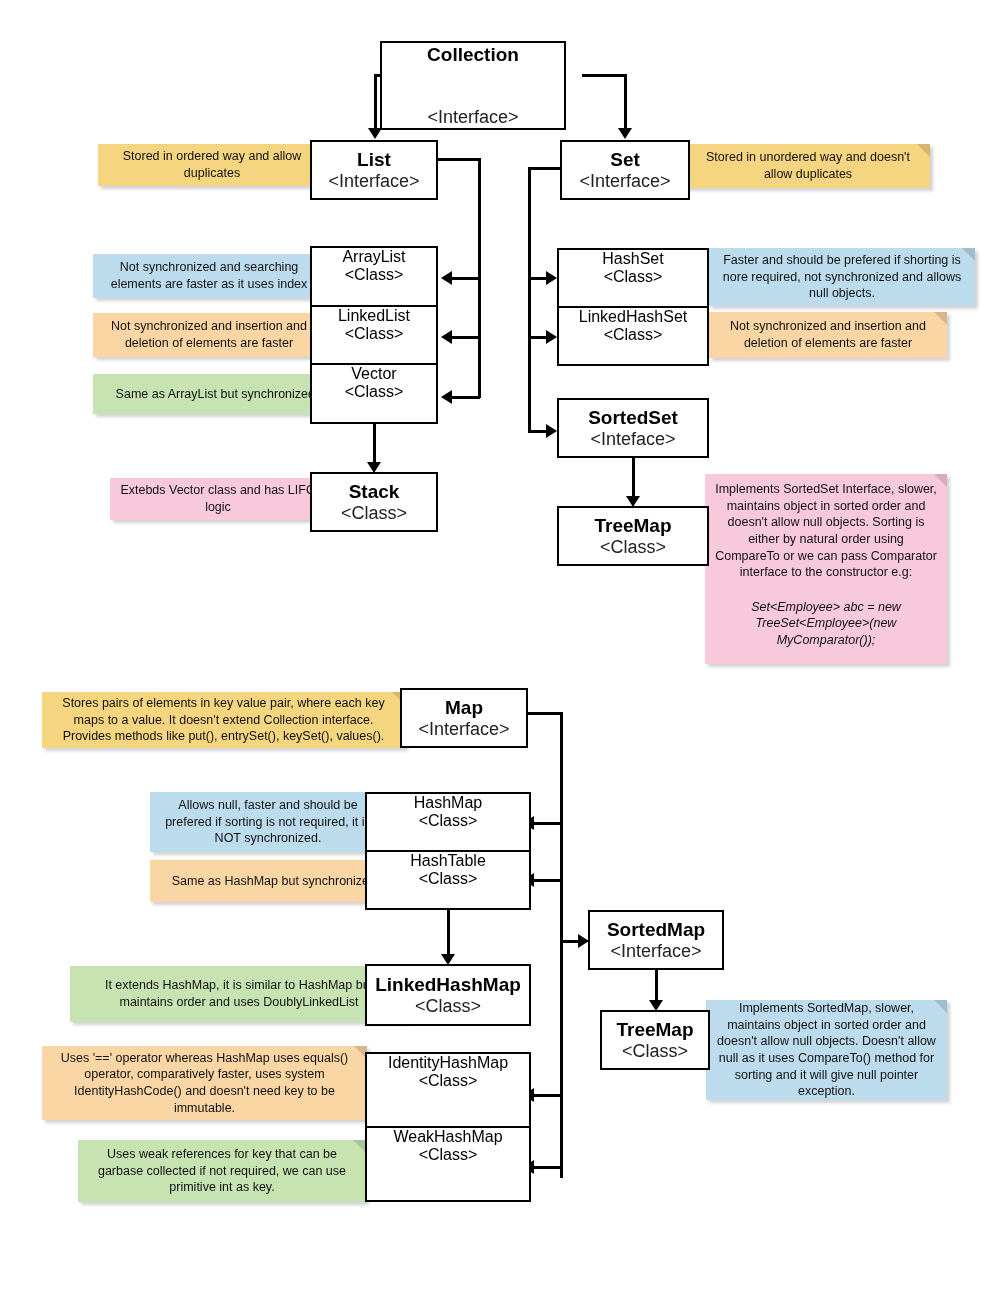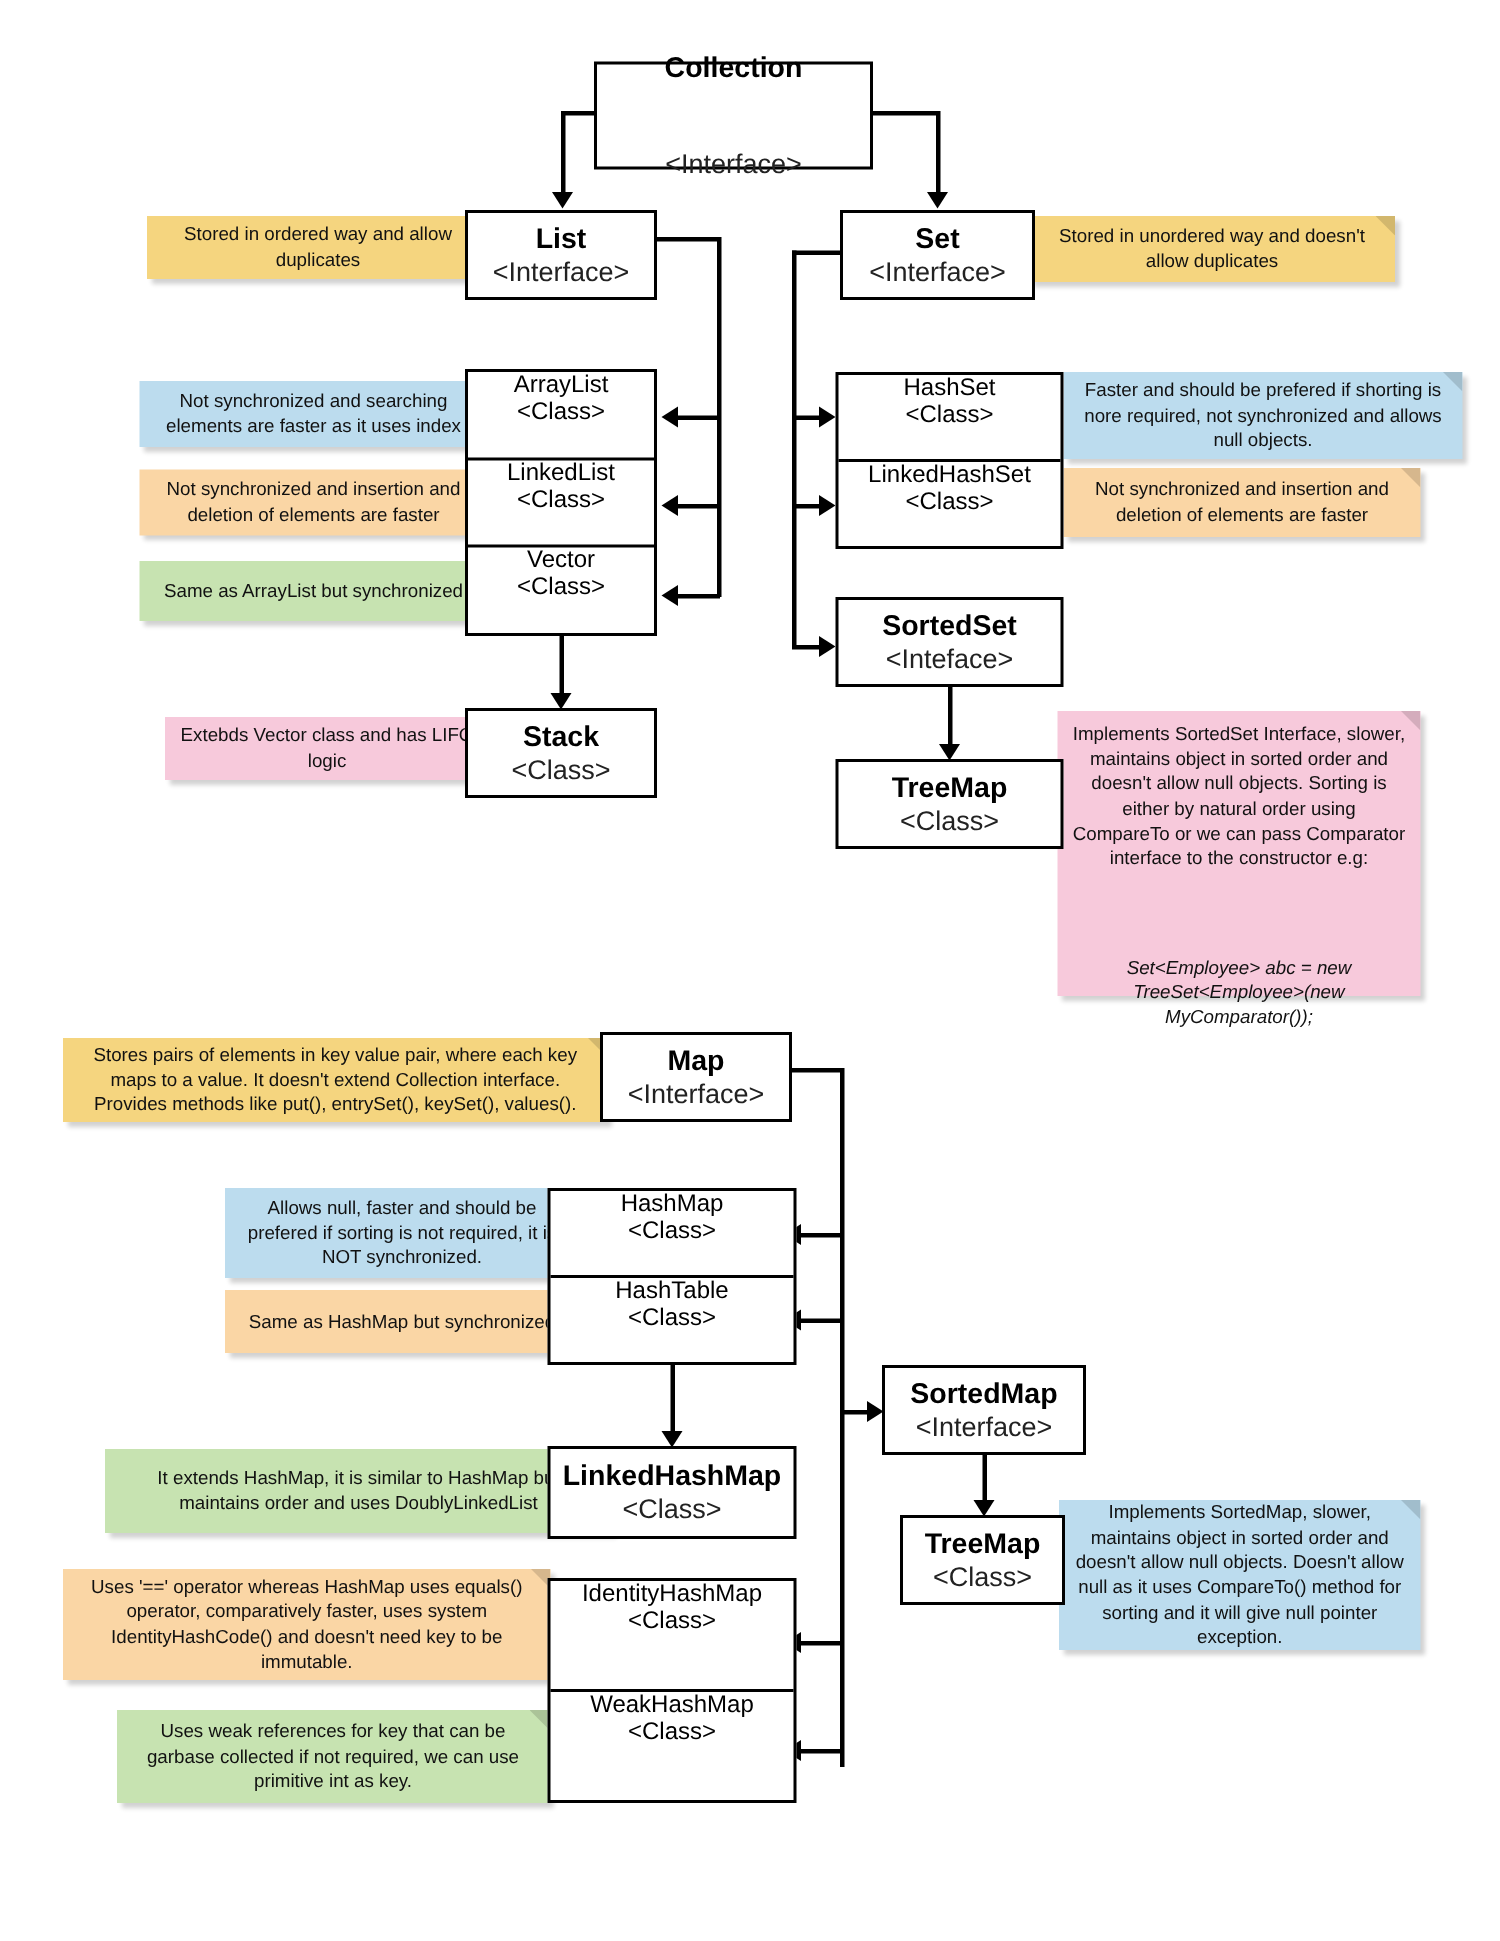--- a/index.html
+++ b/index.html
@@ -68,21 +68,21 @@
   .note {
     position: absolute;
     box-sizing: border-box;
     padding: 7px 10px;
     font-size: 12.5px;
     line-height: 1.33;
     color: #111;
     text-align: center;
     display: flex;
     flex-direction: column;
-    align-items: center;
+    align-items: flex-end;
     justify-content: center;
     z-index: 4;
   }
   
   .note::after {
     content: "";
     position: absolute;
     top: 0; right: 0;
     width: 13px; height: 13px;
     background: rgba(0,0,0,0.14);
@@ -126,21 +126,21 @@
     border-top: 7px solid transparent;
     border-bottom: 7px solid transparent;
     border-left: 11px solid #000;
   }
 </style>
 </head>
 <body>
 
 <div id="canvas">
 
-  <div class="node" style="left:396px; top:41px; width:186px; height:72px;gap:42px;">
+  <div class="node" style="left:380px; top:41px; width:186px; height:89px;gap:42px;">
     <span class="nm">Collection</span>
     <span class="st">&lt;Interface&gt;</span>
   </div>
 
   <div class="ln-h" style="left:374px; top:74px; width:24px;"></div>
   <div class="ln-v" style="left:374px; top:74px; height:56px;"></div>
   <div class="arrow down" style="left:368.2px; top:128px;"></div>
 
   <div class="ln-h" style="left:582px; top:74px; width:44px;"></div>
   <div class="ln-v" style="left:624px; top:74px; height:56px;"></div>
@@ -249,21 +249,21 @@
   </div>
 
   <div class="ln-v" style="left:632px; top:458px; height:40px;"></div>
   <div class="arrow down" style="left:626.2px; top:496px;"></div>
 
   <div class="node" style="left:557px; top:506px; width:152px; height:60px;">
     <span class="nm">TreeMap</span>
     <span class="st">&lt;Class&gt;</span>
   </div>
 
-  <div class="note c-pink sh" style="left:705px; top:474px; width:242px; height:190px; justify-content:flex-start; gap:38px;">
+  <div class="note c-pink sh" style="left:705px; top:474px; width:242px; height:190px; justify-content:flex-start; ">
     <span class="ln">Implements SortedSet Interface, slower, maintains object in sorted order and doesn't allow null objects. Sorting is either by natural order using CompareTo or we can pass Comparator interface to the constructor e.g:</span>
     <span class="code" style="margin-top:18px;">Set&lt;Employee&gt; abc = new TreeSet&lt;Employee&gt;(new MyComparator());</span>
   </div>
 
   <div class="node" style="left:400px; top:688px; width:128px; height:60px;">
     <span class="nm">Map</span>
     <span class="st">&lt;Interface&gt;</span>
   </div>
 
   <div class="note c-yellow sh" style="left:42px; top:692px; width:363px; height:56px;">

